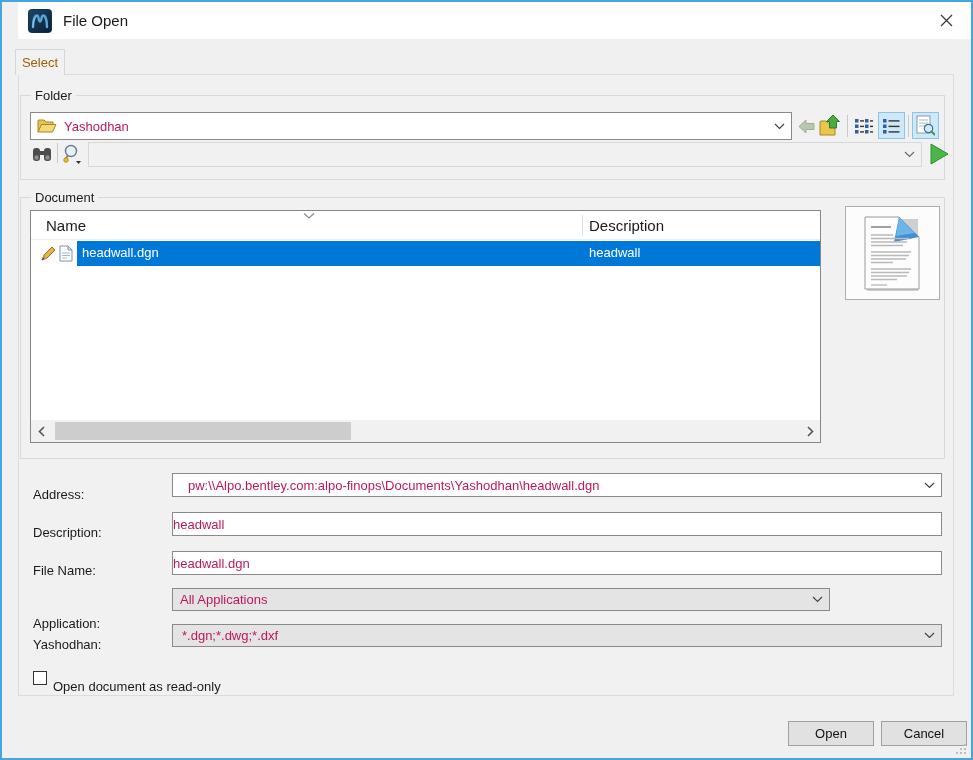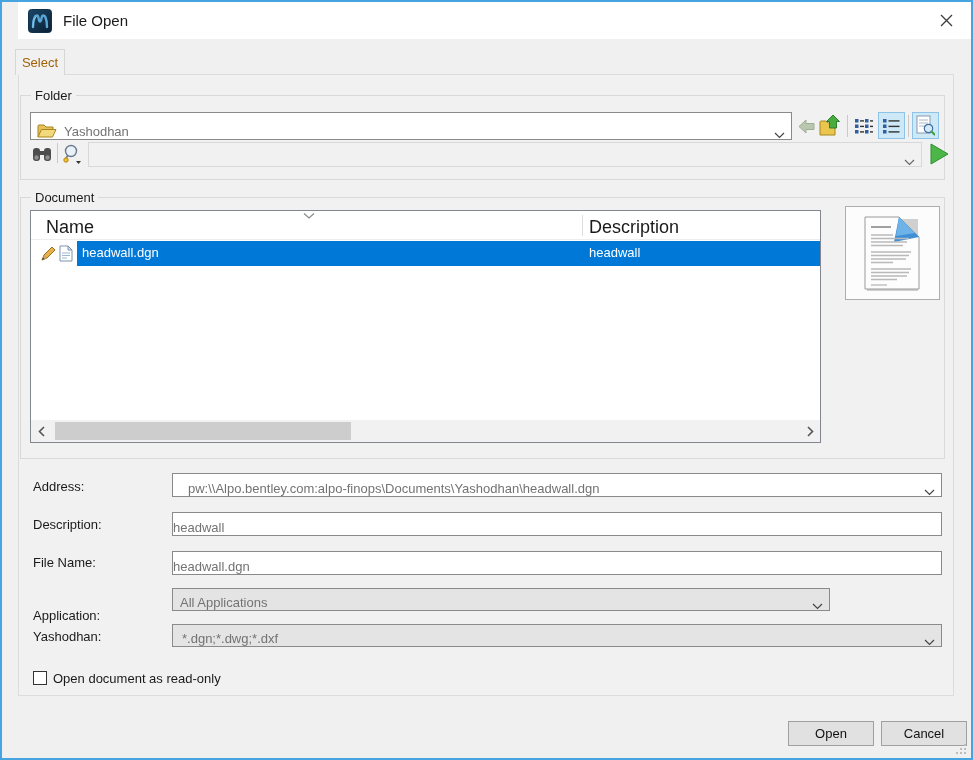--- a/index.html
+++ b/index.html
@@ -10,32 +10,32 @@
   .titlebar{position:absolute;left:0;top:0;right:0;height:37px;background:#fff;display:flex;align-items:center;padding-left:10px;z-index:5;margin-left:16px;}
   .apptitle{font-size:15px;color:#1a1a1a;margin-left:11px;}
   .closebtn{position:absolute;right:2px;top:0;width:45px;height:36px;display:flex;align-items:center;justify-content:center;cursor:pointer;}
   
   .tab{position:absolute;left:13px;top:47px;width:50px;height:26px;background:#f1f1f1;border:1px solid #d6d6d6;border-bottom:none;z-index:3;font-size:13px;color:#a16207;display:flex;align-items:center;justify-content:center;}
   .tabpage{position:absolute;left:16px;top:72px;width:936px;height:622px;border:1px solid #dcdcdc;background:#f1f1f1;z-index:1;}
   
   .groupbox{position:absolute;border:1px solid #d9d9d9;z-index:2;}
   .grouplabel{position:absolute;font-size:13px;color:#1a1a1a;background:#f1f1f1;padding:0 4px;z-index:4;line-height:15px;}
   
-  .combo,.field{background:#fff;border:1px solid #8a8a8a;display:flex;align-items:flex-end;font-size:13px;color:#737373;z-index:2;}
+  .combo,.field{background:#fff;border:1px solid #8a8a8a;display:flex;align-items:center;font-size:13px;color:#be185d;z-index:2;}
   .dropdown{background:#e4e4e4;}
   .chev{margin-left:auto;padding:0 6px;display:flex;align-items:center;}
-  .fieldlabel{position:absolute;font-size:13px;color:#1a1a1a;z-index:2;}
+  .fieldlabel{position:absolute;font-size:13px;color:#1a1a1a;z-index:2;margin-top:8px;}
   
   .tbtn{position:absolute;display:flex;align-items:center;justify-content:center;z-index:2;}
   .tbtn.sel{background:#cde8f7;border:1px solid #8fc3e6;}
   .vsep{position:absolute;width:1px;background:#c9c9c9;z-index:2;}
   
   .list{position:absolute;left:28px;top:208px;width:791px;height:233px;background:#fff;border:1px solid #82878f;z-index:2;overflow:hidden;}
   .lheader{position:absolute;left:0;top:0;width:100%;height:29px;background:#fff;border-bottom:1px solid #ededed;}
-  .hcell{position:absolute;top:6px;font-size:18px;color:#1a1a1a;text-align:center;}
+  .hcell{position:absolute;top:6px;font-size:15px;color:#1a1a1a;text-align:center;}
   .hdivider{position:absolute;left:551px;top:4px;width:1px;height:21px;background:#dcdcdc;}
   .lrow{position:absolute;left:0;top:30px;width:100%;height:25px;}
   .selbar{position:absolute;left:46px;top:0;right:0;height:25px;background:#0078d7;}
   .rowtext{position:absolute;top:4px;font-size:13px;color:#fff;}
   
   .hscroll{position:absolute;left:0;bottom:0;width:100%;height:22px;background:#f1f1f1;}
   .sbtn{position:absolute;top:0;width:20px;height:22px;display:flex;align-items:center;justify-content:center;}
   .thumb{position:absolute;left:24px;top:2px;width:296px;height:18px;background:#cdcdcd;}
   
   .preview{position:absolute;left:843px;top:204px;width:95px;height:94px;background:#fcfcfc;border:1px solid #adadad;z-index:3;}

